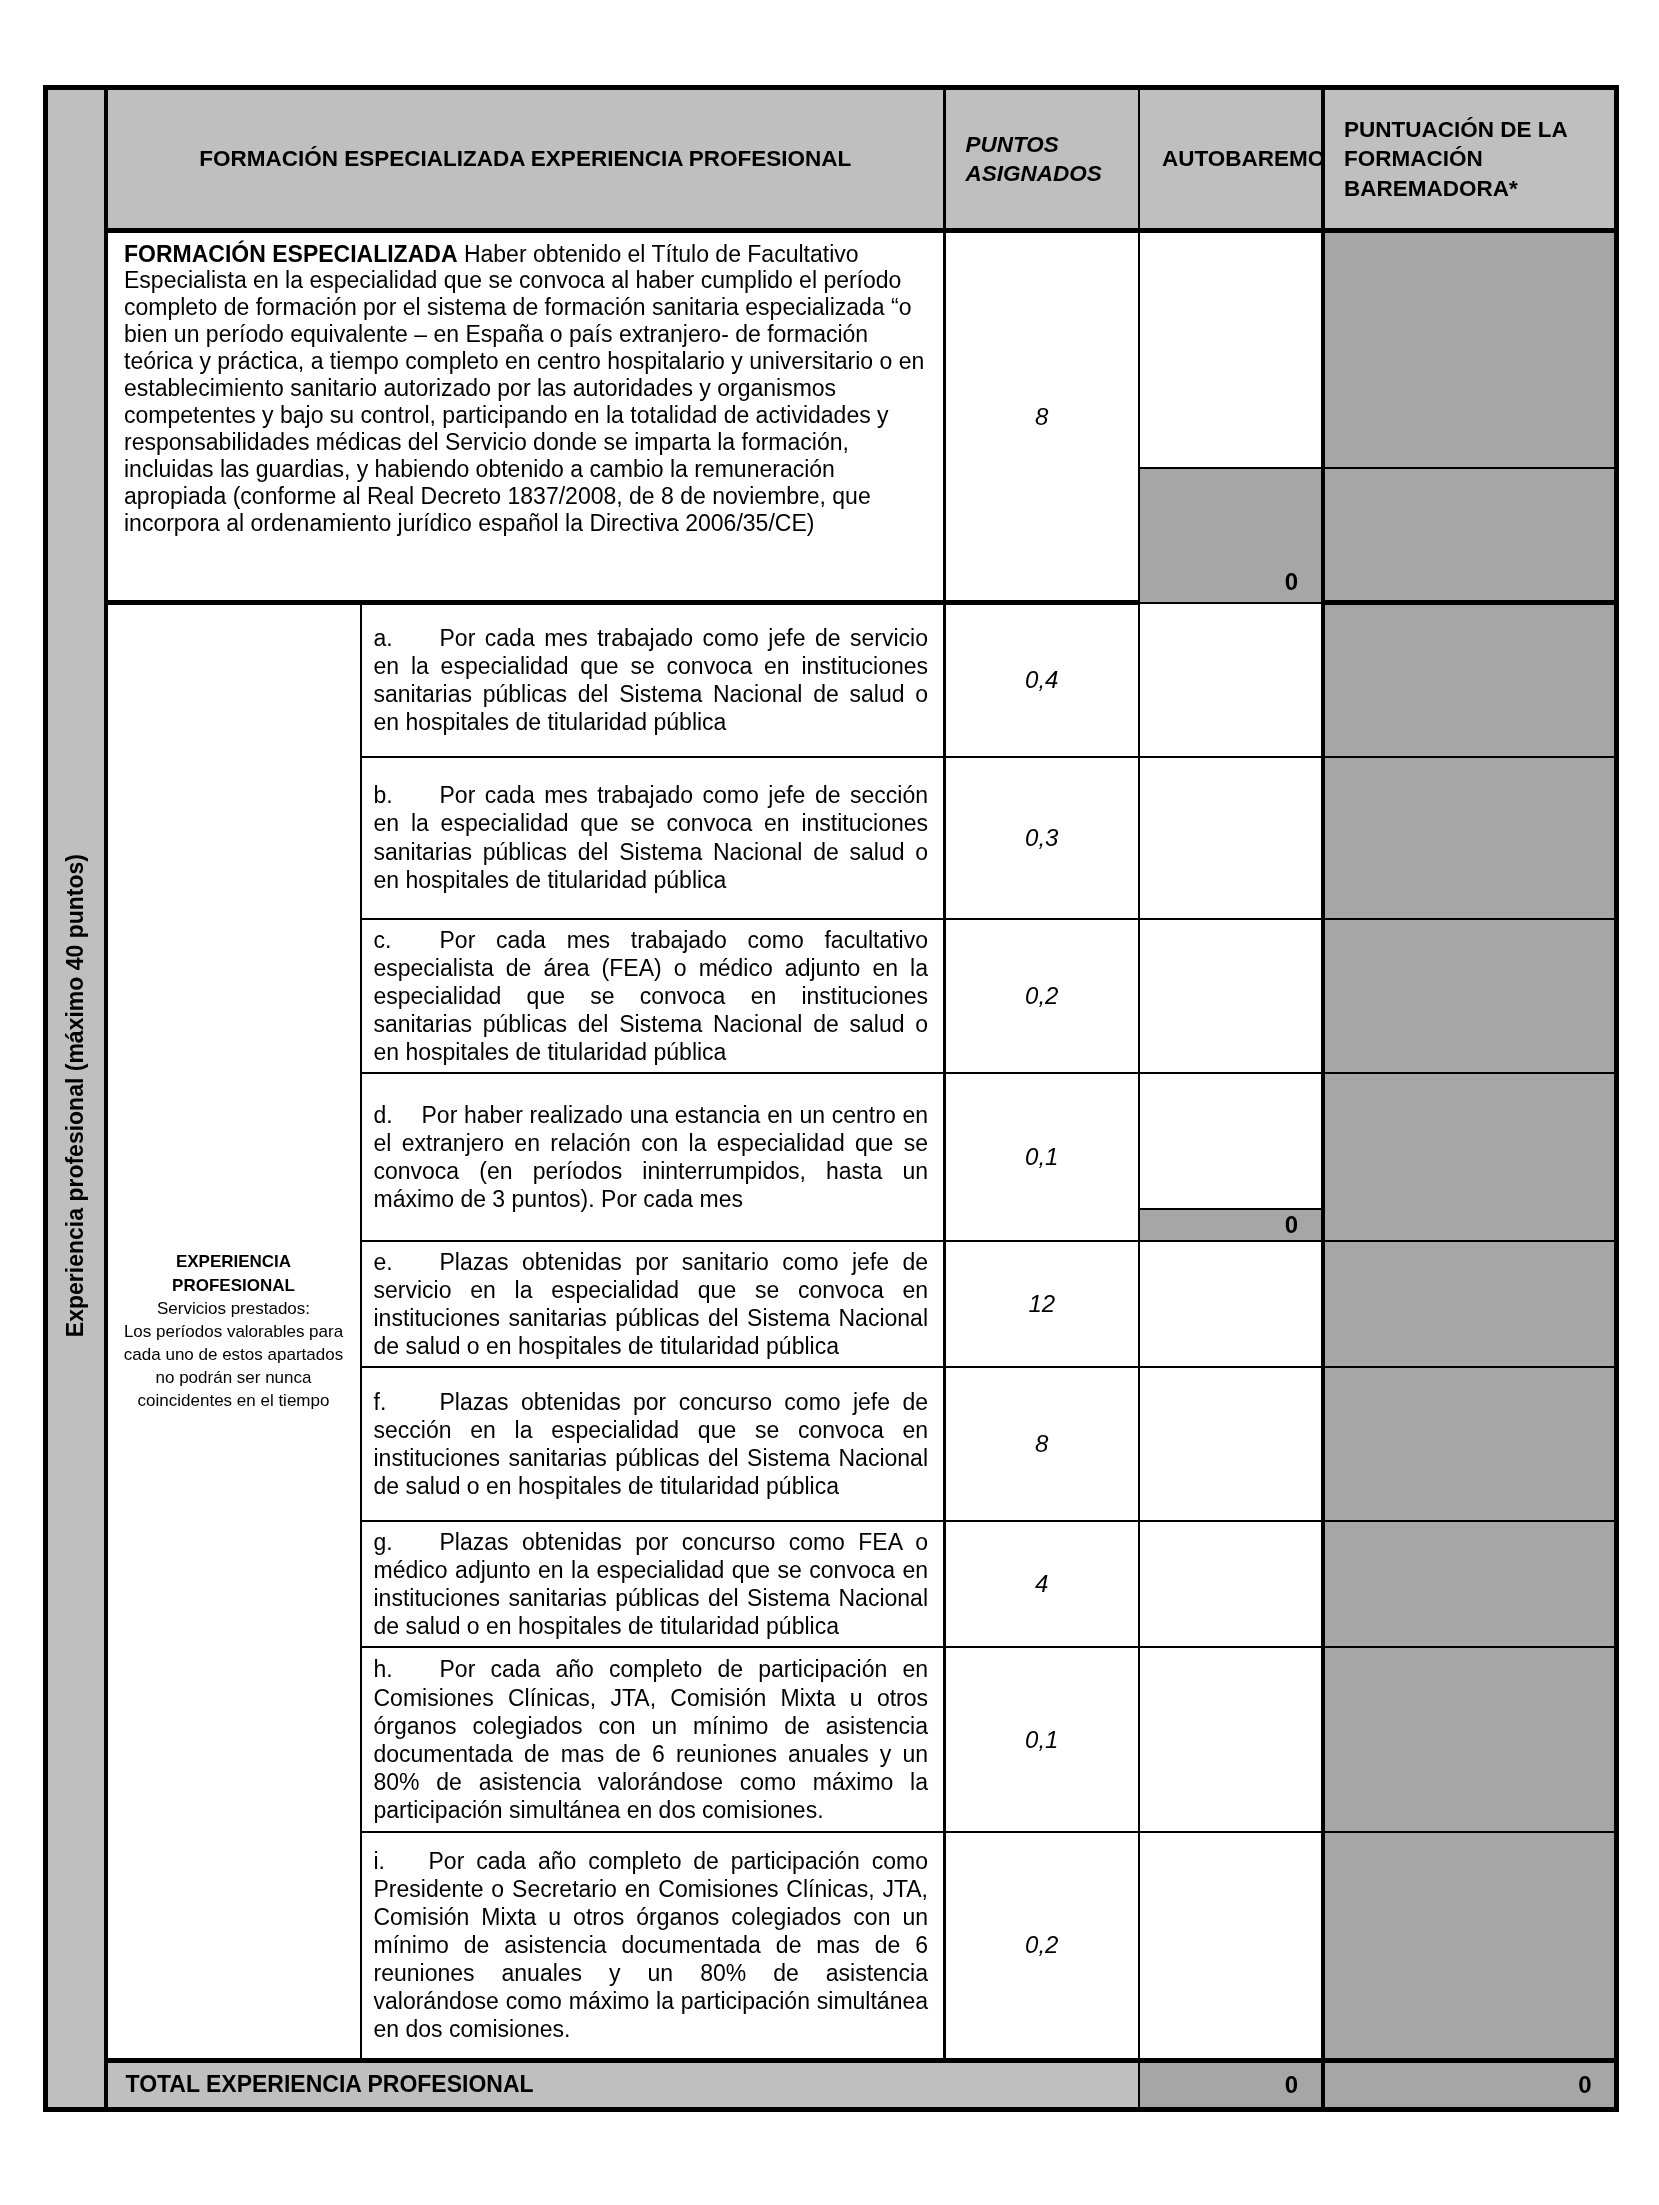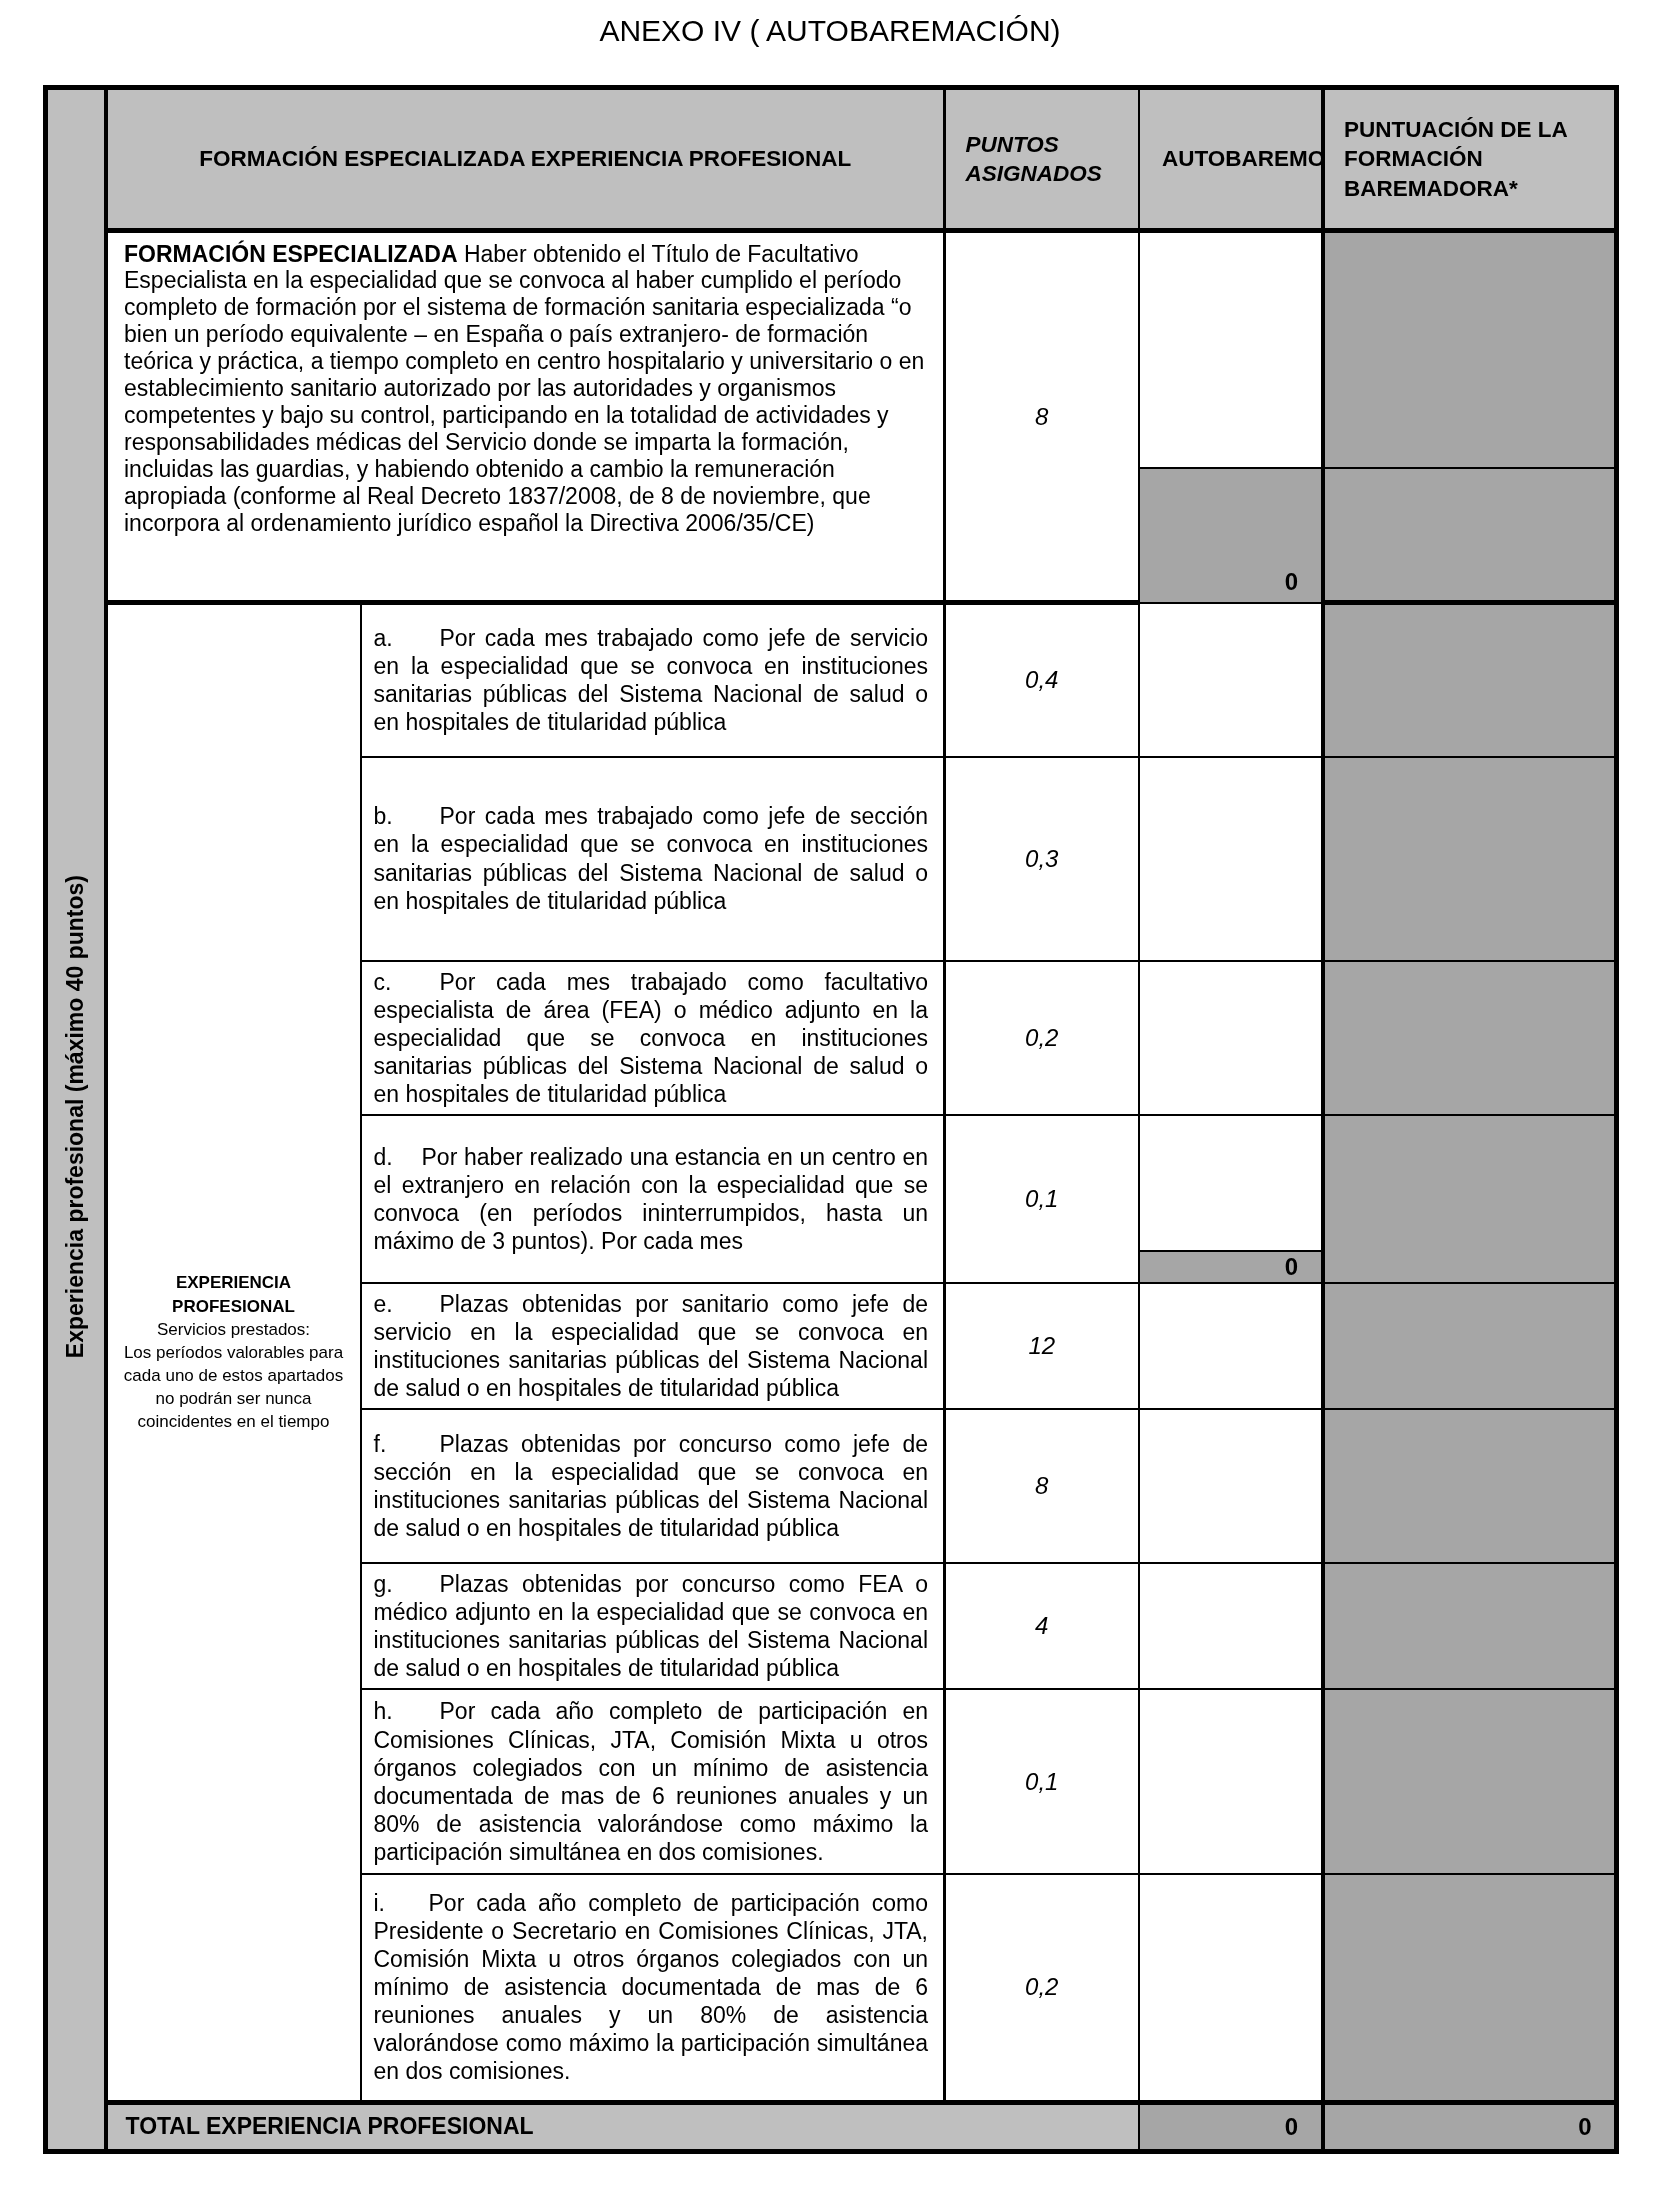--- a/index.html
+++ b/index.html
@@ -140,21 +140,20 @@
     padding-right:22.5px;
     border-top-width:5.2px;
     font-size:24px;
   }
 </style>
 </head>
 <body>
 
 <div class="page">
 
-  <div class="doc-title">ANEXO IV ( AUTOBAREMACIÓN)</div>
 
   <table class="baremo">
     <colgroup>
       <col style="width:60px">
       <col style="width:255px">
       <col style="width:584px">
       <col style="width:194px">
       <col style="width:184px">
       <col style="width:294px">
     </colgroup>
@@ -192,21 +191,21 @@
         <div>Los períodos valorables para cada uno de estos apartados no podrán ser nunca coincidentes en el tiempo</div>
       </td>
       <td class="itemtext">
         <span class="ltr">a.</span><span>Por cada mes trabajado como jefe de servicio en la especialidad que se convoca en instituciones sanitarias públicas del Sistema Nacional de salud o en hospitales de titularidad pública</span>
       </td>
       <td class="pts c4">0,4</td>
       <td></td>
       <td class="gray c6"></td>
     </tr>
 
-    <tr style="height:204px">
+    <tr style="height:162px">
       <td class="itemtext">
         <span class="ltr">b.</span><span>Por cada mes trabajado como jefe de sección en la especialidad que se convoca en instituciones sanitarias públicas del Sistema Nacional de salud o en hospitales de titularidad pública</span>
       </td>
       <td class="pts c4">0,3</td>
       <td></td>
       <td class="gray c6"></td>
     </tr>
 
     <tr style="height:148px">
       <td class="itemtext">

